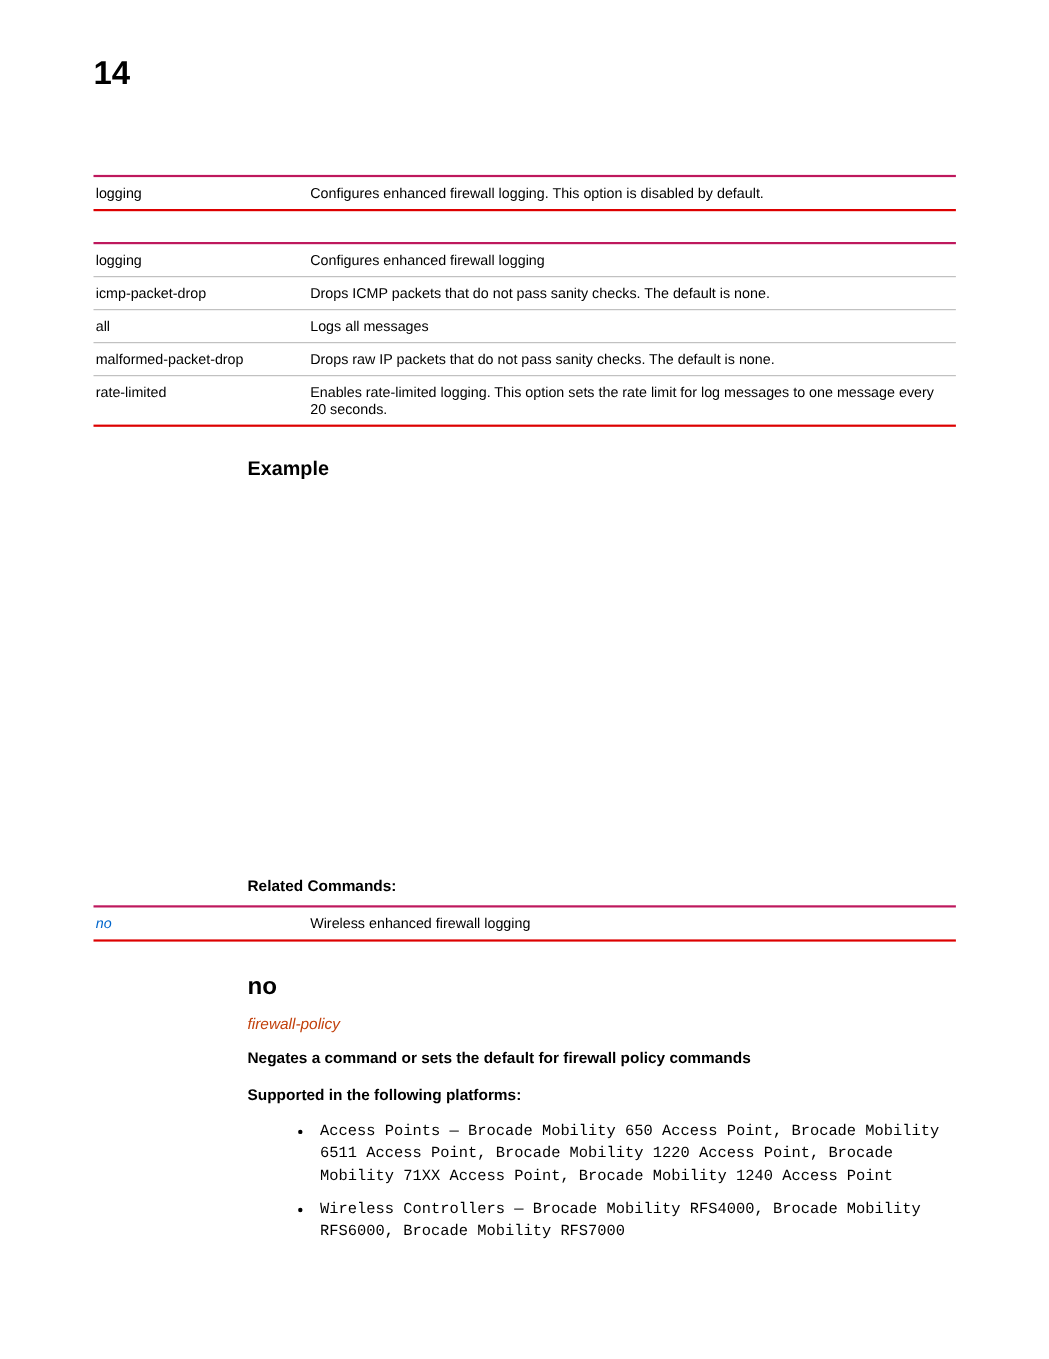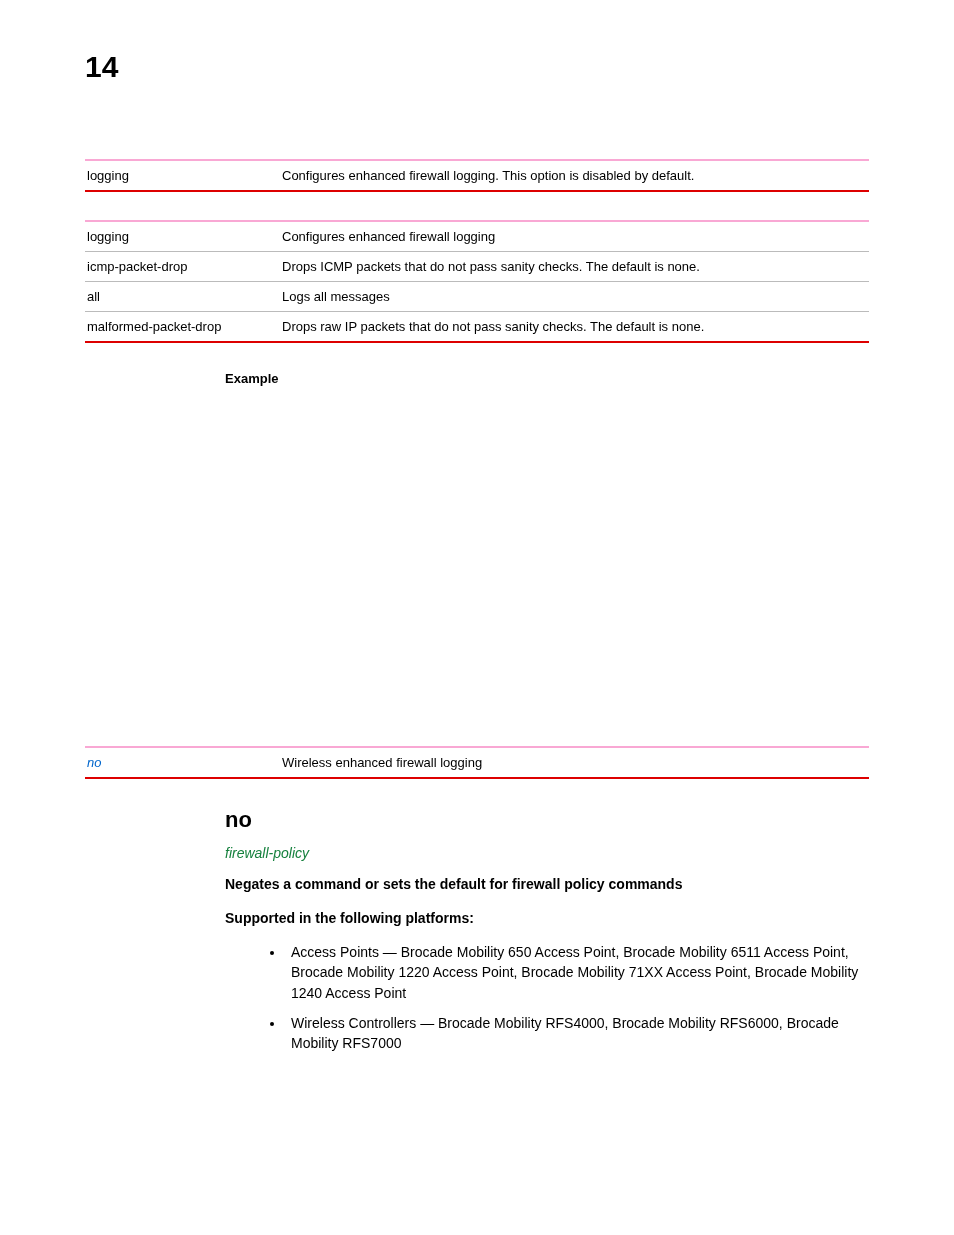--- a/index.html
+++ b/index.html
@@ -17,64 +17,64 @@
     font-weight: bold;
     margin-bottom: 75px;
   }
   table {
     width: 100%;
     border-collapse: collapse;
     font-size: 13px;
     margin-bottom: 28px;
   }
   table tr { border-bottom: 1px solid #bbb; }
-  table tr:first-child { border-top: 2px solid #f9a8d4; }
+  table tr:first-child { border-top: 2px solid #be185d; }
   table tr:last-child { border-bottom: 2px solid #d00; }
   table td { padding: 7px 6px 7px 2px; vertical-align: top; }
   table td:first-child { width: 195px; }
   .content-col { margin-left: 140px; }
   .hdr-example {
     font-weight: bold;
-    font-size: 13px;
+    font-size: 18px;
     margin-bottom: 360px;
   }
   .hdr-related {
     font-weight: bold;
     font-size: 14px;
     margin-bottom: 10px;
   }
   .related-table td:first-child {
     color: #0066cc;
     font-style: italic;
   }
   h2.cmd {
     font-size: 22px;
     font-weight: bold;
     margin-top: 28px;
     margin-bottom: 12px;
   }
   .link {
-    color: #15803d;
+    color: #c2410c;
     font-style: italic;
     font-size: 14px;
     margin-bottom: 14px;
   }
   .body-text {
     font-size: 14px;
     margin-bottom: 14px;
     line-height: 1.4;
     font-weight: bold;
   }
   ul.platforms {
     list-style: disc;
     padding-left: 60px;
     font-size: 14px;
     line-height: 1.45;
   }
-  ul.platforms li { margin-bottom: 10px; padding-left: 6px; }
+  ul.platforms li { margin-bottom: 10px; padding-left: 6px; font-family: Liberation Mono, monospace; }
 </style>
 </head>
 <body>
 
 <div class="chapter">14</div>
 
 <table>
   <tbody>
       <tr>
         <td>logging</td>
@@ -94,25 +94,30 @@
         <td>Drops ICMP packets that do not pass sanity checks. The default is none.</td>
       </tr>
   <tr>
         <td>all</td>
         <td>Logs all messages</td>
       </tr>
   <tr>
         <td>malformed-packet-drop</td>
         <td>Drops raw IP packets that do not pass sanity checks. The default is none.</td>
       </tr>
+  <tr>
+        <td>rate-limited</td>
+        <td>Enables rate-limited logging. This option sets the rate limit for log messages to one message every 20 seconds.</td>
+      </tr>
 </tbody>
   </table>
 
 <div class="content-col">
   <div class="hdr-example">Example</div>
+  <div class="hdr-related">Related Commands:</div>
 </div>
 
 <table class="related-table">
   <tbody>
       <tr>
         <td>no</td>
         <td>Wireless enhanced firewall logging</td>
       </tr>
 </tbody>
   </table>

